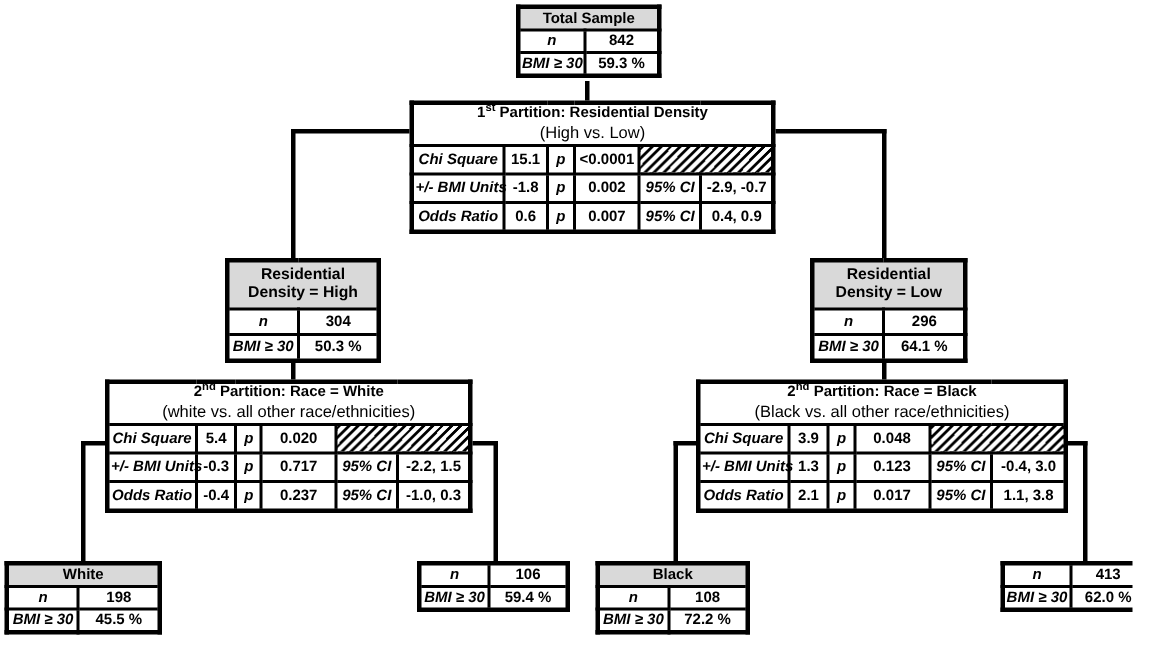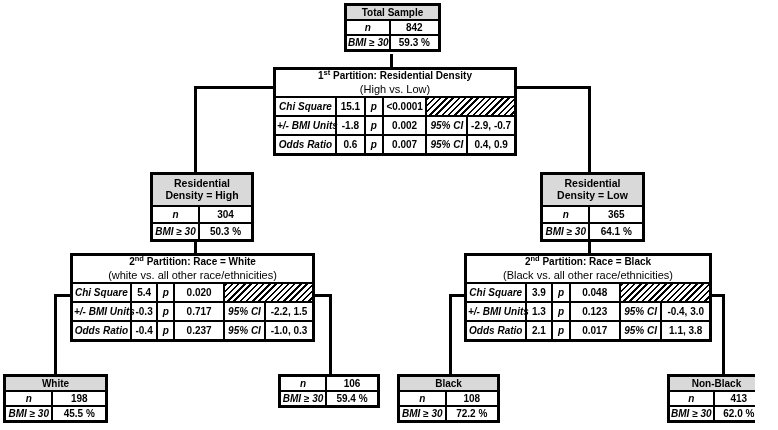--- a/index.html
+++ b/index.html
@@ -140,21 +140,21 @@
       </colgroup>
     <tbody>
       <tr>
           <td colspan="2" class="hdr">
         <div>Residential</div>
         <div>Density = Low</div>
       </td>
         </tr>
       <tr>
         <td class="lbl">n</td>
-        <td>365</td>
+        <td>296</td>
       </tr>
       <tr>
         <td class="lbl">BMI ≥ 30</td>
         <td>64.1 %</td>
       </tr>
     </tbody>
   </table>
 
   <table class="box stat" style="left:70px;top:253px;width:245px">
     <colgroup>
@@ -297,23 +297,20 @@
     </tbody>
   </table>
 
   <table class="box node" style="left:667px;top:374px;width:99px">
     <colgroup>
         <col style="width:47%">
         <col style="width:53%">
       </colgroup>
     <tbody>
       <tr>
-          <td colspan="2" class="hdr">Non-Black</td>
-        </tr>
-      <tr>
         <td class="lbl">n</td>
         <td>413</td>
       </tr>
       <tr>
         <td class="lbl">BMI ≥ 30</td>
         <td>62.0 %</td>
       </tr>
     </tbody>
   </table>
 

